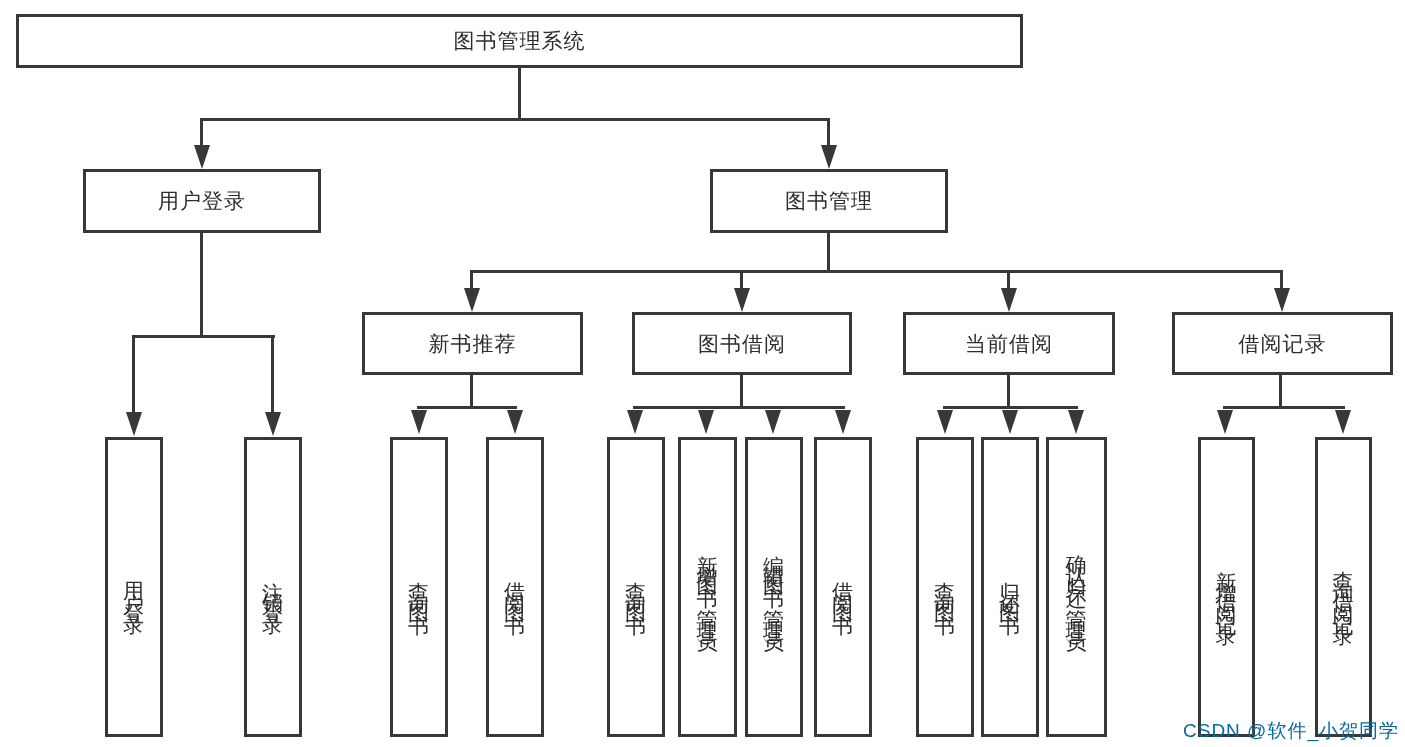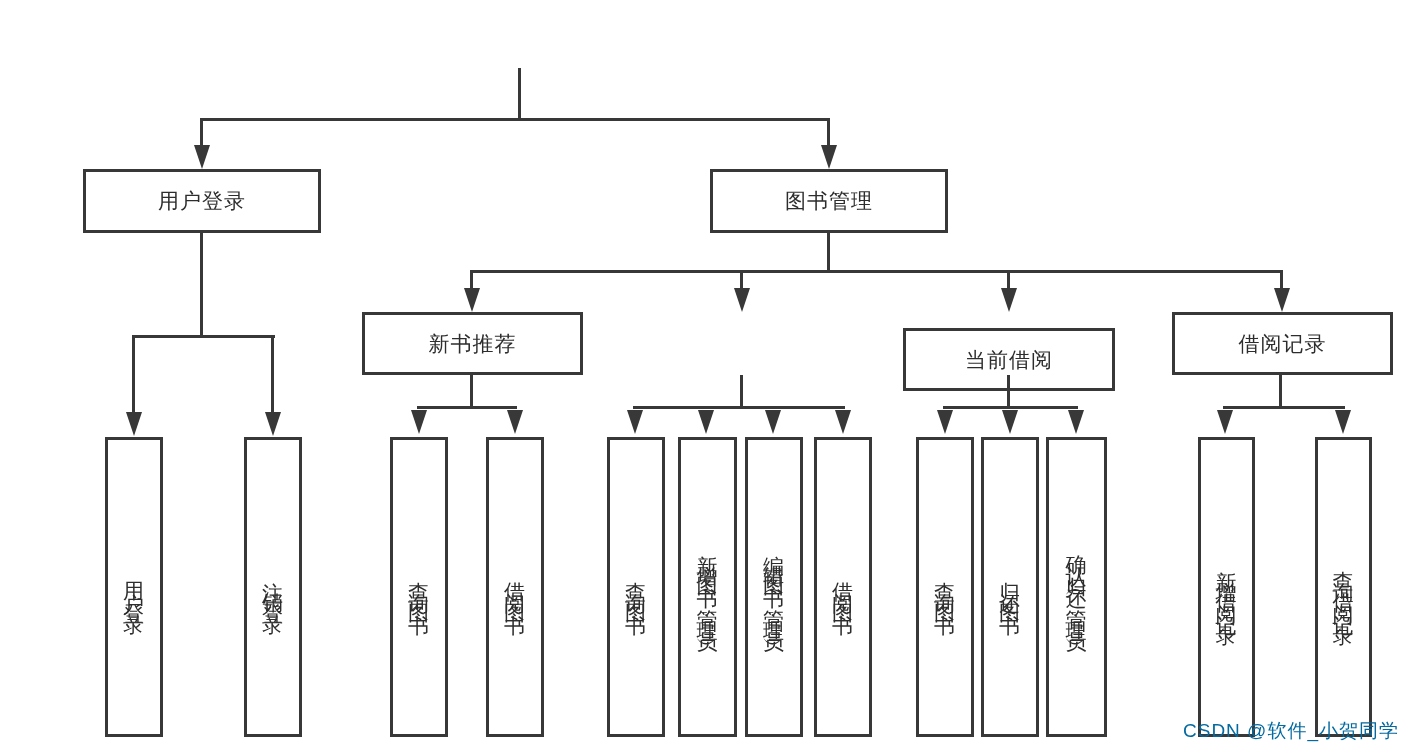--- a/index.html
+++ b/index.html
@@ -24,32 +24,38 @@
   .watermark{
     position:absolute;left:1183px;top:718px;font-size:19px;color:#0369a1;
     letter-spacing:1px;white-space:nowrap;
   }
 </style>
 </head>
 <body>
 
 <div class="stage">
 
+  <div class="node" style="left:16px;top:14px;width:1007px;height:54px;">
+    <span>图书管理系统</span>
+  </div>
 
   <div class="node" style="left:83px;top:169px;width:238px;height:64px;">
     <span>用户登录</span>
   </div>
   <div class="node" style="left:362px;top:312px;width:221px;height:63px;">
     <span>新书推荐</span>
   </div>
 
   <div class="node" style="left:710px;top:169px;width:238px;height:64px;">
     <span>图书管理</span>
   </div>
-  <div class="node" style="left:903px;top:328px;width:212px;height:63px;">
+  <div class="node" style="left:632px;top:312px;width:220px;height:63px;">
+    <span>图书借阅</span>
+  </div>
+  <div class="node" style="left:903px;top:312px;width:212px;height:63px;">
     <span>当前借阅</span>
   </div>
   <div class="node" style="left:1172px;top:312px;width:221px;height:63px;">
     <span>借阅记录</span>
   </div>
 
   <div class="node leaf" style="left:105px;top:437px;width:58px;height:300px;">
     <span>用户登录</span>
   </div>
   <div class="node leaf" style="left:244px;top:437px;width:58px;height:300px;">

